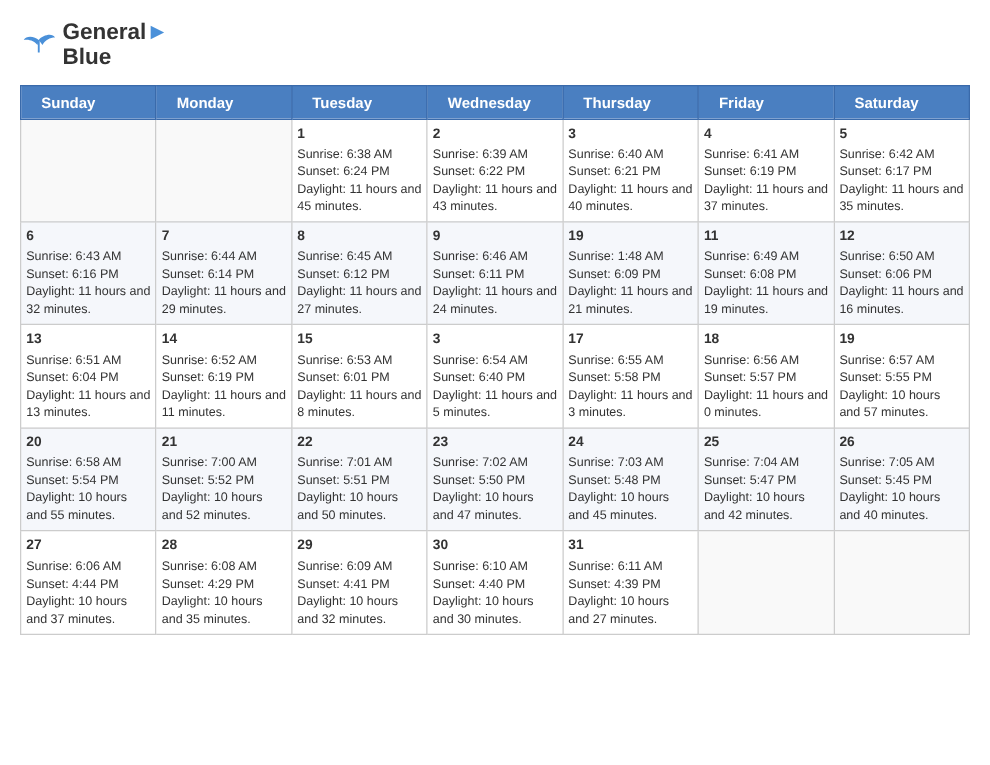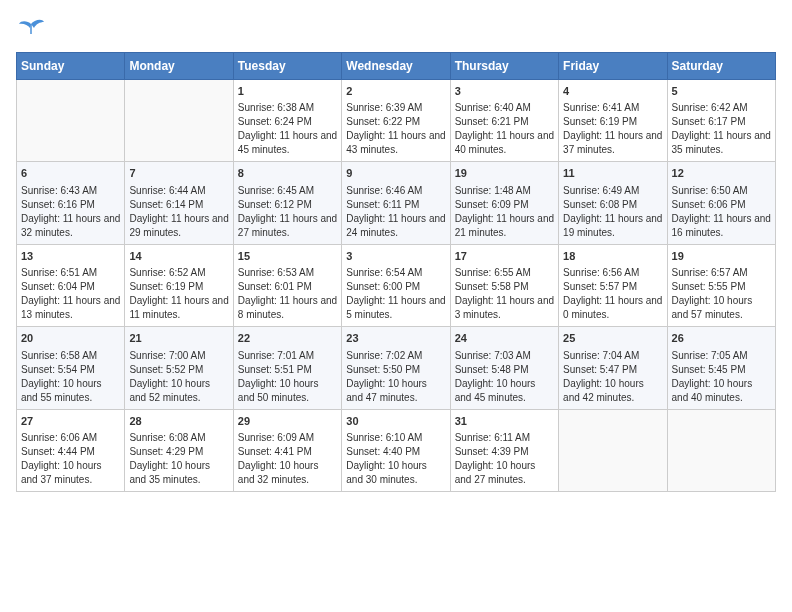--- a/index.html
+++ b/index.html
@@ -48,21 +48,21 @@
       color: #555;
     }
     .calendar {
       width: 100%;
       border-collapse: collapse;
       font-size: 10px;
     }
     .calendar thead tr th {
       background: #4a7fc1;
       color: #fff;
-      padding: 6px 4px;
+      padding: 6px 16px;
       text-align: left;
       font-size: 12px;
       font-weight: bold;
       border: 1px solid #3a6aaa;
     }
     .calendar tbody tr td {
       border: 1px solid #ccc;
       vertical-align: top;
       padding: 4px;
       width: 108px;
@@ -88,20 +88,24 @@
 </head>
 <body>
 
 <div class="header">
   <div class="logo">
     <svg class="logo-bird" viewBox="0 0 30 24" xmlns="http://www.w3.org/2000/svg">
       <path d="M15 8 C18 4, 26 2, 28 6 C24 6, 20 8, 18 12 Z" fill="#4a90d9"></path>
       <path d="M15 8 C12 5, 5 4, 3 8 C7 7, 12 9, 14 12 Z" fill="#4a90d9"></path>
       <path d="M15 8 L15 18" stroke="#4a90d9" stroke-width="1.5" fill="none"></path>
     </svg>
+    <div class="logo-text">
+      <div>General<span>►</span></div>
+      <div>Blue</div>
+    </div>
   </div>
   <div class="title-block">
     <h1></h1>
     <h2></h2>
   </div>
 </div>
 
 <table class="calendar">
   <thead>
     <tr>
@@ -130,21 +134,21 @@
         <td><span class="day-number">8</span><span>Sunrise: 6:45 AM</span><br><span>Sunset: 6:12 PM</span><br><span>Daylight: 11 hours and 27 minutes.</span></td>
         <td><span class="day-number">9</span><span>Sunrise: 6:46 AM</span><br><span>Sunset: 6:11 PM</span><br><span>Daylight: 11 hours and 24 minutes.</span></td>
         <td><span class="day-number">19</span><span>Sunrise: 1:48 AM</span><br><span>Sunset: 6:09 PM</span><br><span>Daylight: 11 hours and 21 minutes.</span></td>
         <td><span class="day-number">11</span><span>Sunrise: 6:49 AM</span><br><span>Sunset: 6:08 PM</span><br><span>Daylight: 11 hours and 19 minutes.</span></td>
         <td><span class="day-number">12</span><span>Sunrise: 6:50 AM</span><br><span>Sunset: 6:06 PM</span><br><span>Daylight: 11 hours and 16 minutes.</span></td>
       </tr>
       <tr>
         <td><span class="day-number">13</span><span>Sunrise: 6:51 AM</span><br><span>Sunset: 6:04 PM</span><br><span>Daylight: 11 hours and 13 minutes.</span></td>
         <td><span class="day-number">14</span><span>Sunrise: 6:52 AM</span><br><span>Sunset: 6:19 PM</span><br><span>Daylight: 11 hours and 11 minutes.</span></td>
         <td><span class="day-number">15</span><span>Sunrise: 6:53 AM</span><br><span>Sunset: 6:01 PM</span><br><span>Daylight: 11 hours and 8 minutes.</span></td>
-        <td><span class="day-number">3</span><span>Sunrise: 6:54 AM</span><br><span>Sunset: 6:00 PM</span><br><span>Daylight: 11 hours and 5 minutes.</span></td>
+        <td><span class="day-number">3</span><span>Sunrise: 6:54 AM</span><br><span>Sunset: 6:40 PM</span><br><span>Daylight: 11 hours and 5 minutes.</span></td>
         <td><span class="day-number">17</span><span>Sunrise: 6:55 AM</span><br><span>Sunset: 5:58 PM</span><br><span>Daylight: 11 hours and 3 minutes.</span></td>
         <td><span class="day-number">18</span><span>Sunrise: 6:56 AM</span><br><span>Sunset: 5:57 PM</span><br><span>Daylight: 11 hours and 0 minutes.</span></td>
         <td><span class="day-number">19</span><span>Sunrise: 6:57 AM</span><br><span>Sunset: 5:55 PM</span><br><span>Daylight: 10 hours and 57 minutes.</span></td>
       </tr>
       <tr>
         <td><span class="day-number">20</span><span>Sunrise: 6:58 AM</span><br><span>Sunset: 5:54 PM</span><br><span>Daylight: 10 hours and 55 minutes.</span></td>
         <td><span class="day-number">21</span><span>Sunrise: 7:00 AM</span><br><span>Sunset: 5:52 PM</span><br><span>Daylight: 10 hours and 52 minutes.</span></td>
         <td><span class="day-number">22</span><span>Sunrise: 7:01 AM</span><br><span>Sunset: 5:51 PM</span><br><span>Daylight: 10 hours and 50 minutes.</span></td>
         <td><span class="day-number">23</span><span>Sunrise: 7:02 AM</span><br><span>Sunset: 5:50 PM</span><br><span>Daylight: 10 hours and 47 minutes.</span></td>
         <td><span class="day-number">24</span><span>Sunrise: 7:03 AM</span><br><span>Sunset: 5:48 PM</span><br><span>Daylight: 10 hours and 45 minutes.</span></td>

